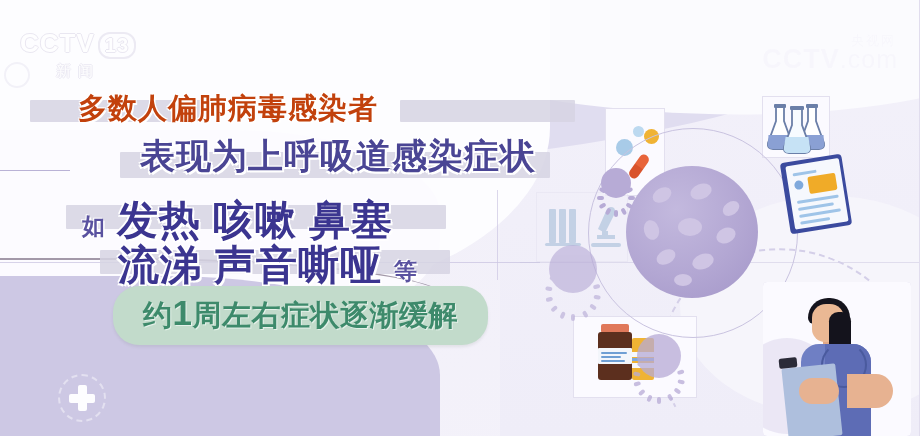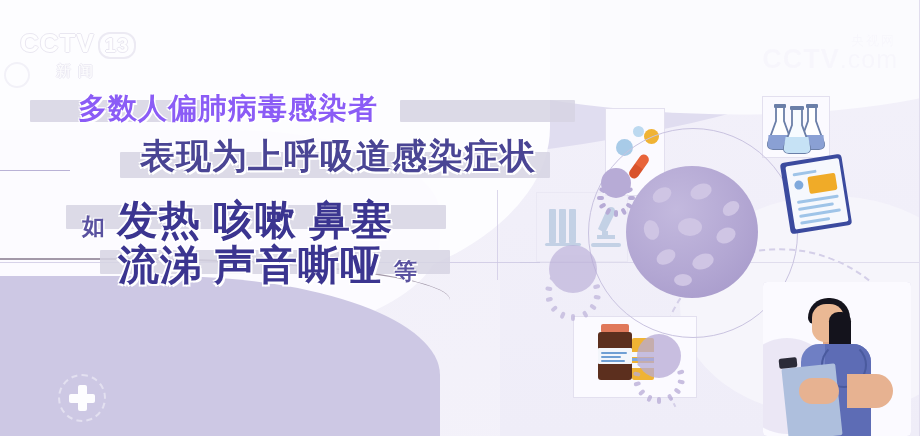--- a/index.html
+++ b/index.html
@@ -154,21 +154,21 @@
 
   .line {
     position:absolute;
     font-weight:bold;
     color:#5a52a0;
     white-space:nowrap;
     font-family:"Liberation Sans", sans-serif;
   }
   .l1 {
     left:78px; top:89px; font-size:29px; letter-spacing:1px;
-    color:#8b5cf6;
+    color:#c2410c;
     text-shadow:1.5px 1.5px 0 #ffffff, -1px -1px 0 #ffffff, 1px -1px 0 #ffffff, -1px 1px 0 #ffffff;
     font-family:Liberation Serif, serif;
   }
   .l2 {
     left:140px; top:133px; font-size:35px; letter-spacing:1px;
     color:#4a4594;
     text-shadow:2px 2px 0 #ffffff, -1.5px -1.5px 0 #ffffff, 1.5px -1.5px 0 #ffffff, -1.5px 1.5px 0 #ffffff;
   }
   .l3 { left:82px; top:193px; font-size:30px; }
   .l4 { left:118px; top:238px; font-size:30px; }
@@ -426,20 +426,23 @@
 
     <div class="line l3">
       <span class="sm">如</span><span class="gap"></span><span class="big">发热</span><span class="gap"></span><span class="big">咳嗽</span><span class="gap"></span><span class="big">鼻塞</span>
     </div>
 
     <div class="line l4">
       <span class="big">流涕</span><span class="gap"></span><span class="big">声音嘶哑</span><span class="gap"></span><span class="sm">等</span>
     </div>
   </div>
 
+  <div class="green-pill">
+    <span class="gtext"><span>约</span><span class="gnum">1</span><span>周左右症状逐渐缓解</span></span>
+  </div>
 
   <div class="card card-pills">
     <div class="pill-c" style="left:10px;top:30px;width:17px;height:17px;background:#a8cbe8;"></div>
     <div class="pill-c" style="left:27px;top:17px;width:11px;height:11px;background:#bcd9f0;"></div>
     <div class="pill-c" style="left:38px;top:20px;width:15px;height:15px;background:#f0b334;"></div>
     <div class="pill-cap" style="left:28px;top:44px;"></div>
   </div>
 
   <div class="card card-flask">
     <svg width="66" height="60" viewBox="0 0 66 60">

